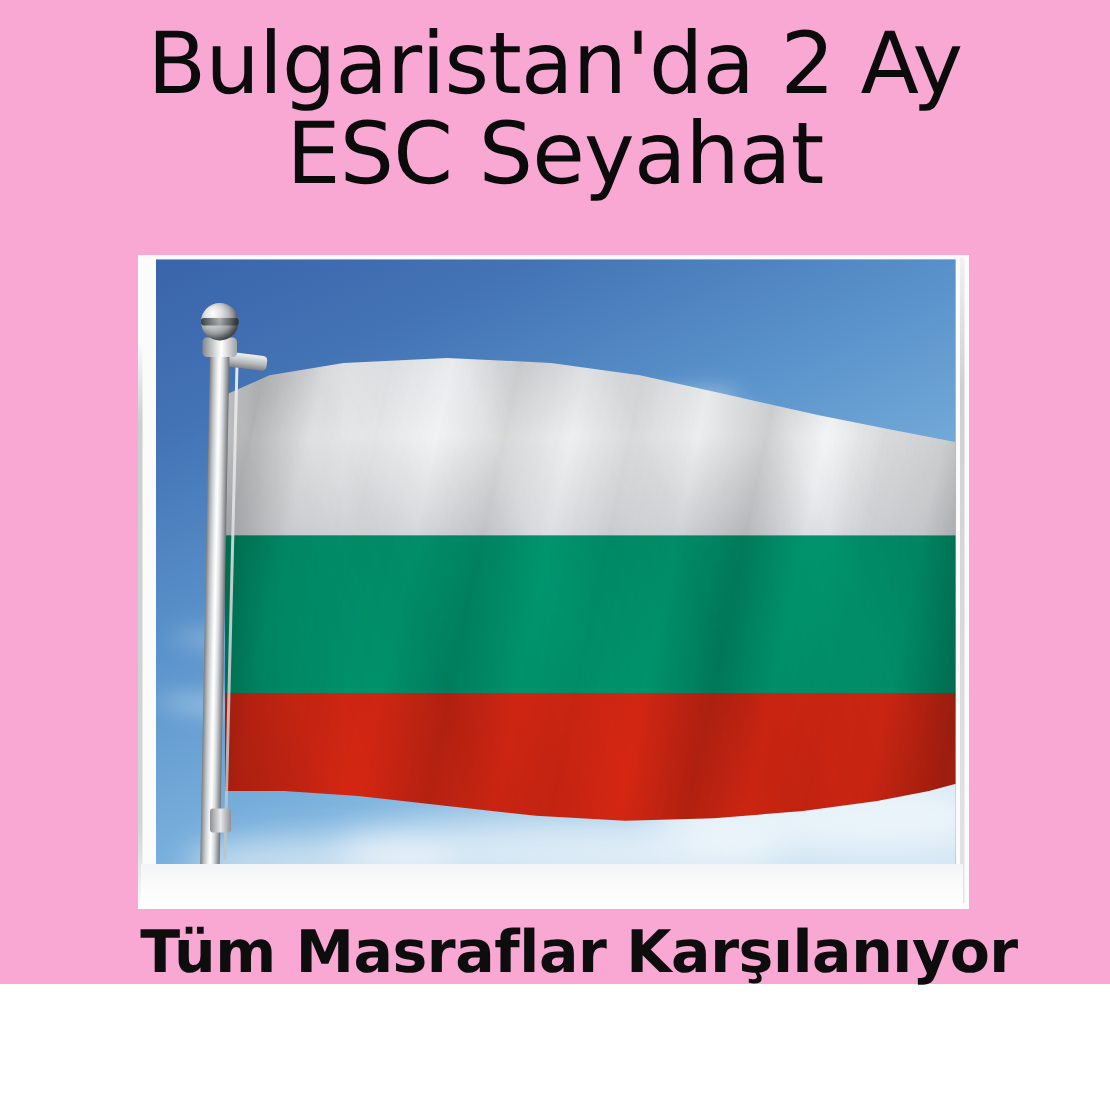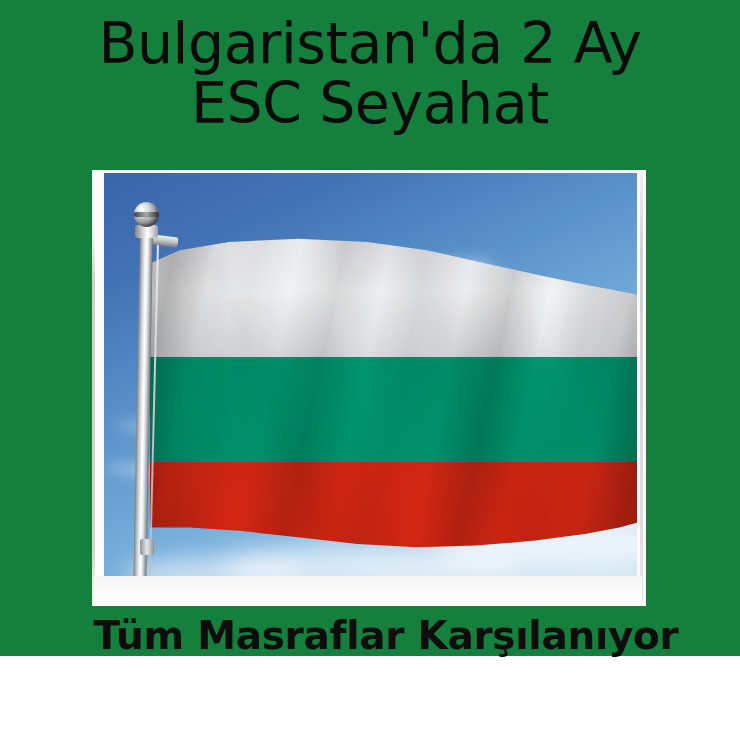--- a/index.html
+++ b/index.html
@@ -11,21 +11,21 @@
     width: 740px;
     height: 740px;
     overflow: hidden;
     font-family: "Liberation Sans", sans-serif;
   }
 
   .poster {
     position: relative;
     width: 740px;
     height: 656px;
-    background: #15803d;
+    background: #f9a8d4;
   }
 
   
   .title-block {
     position: absolute;
     left: 0;
     top: 14px;
     width: 740px;
     text-align: center;
     color: #0b0b0b;

